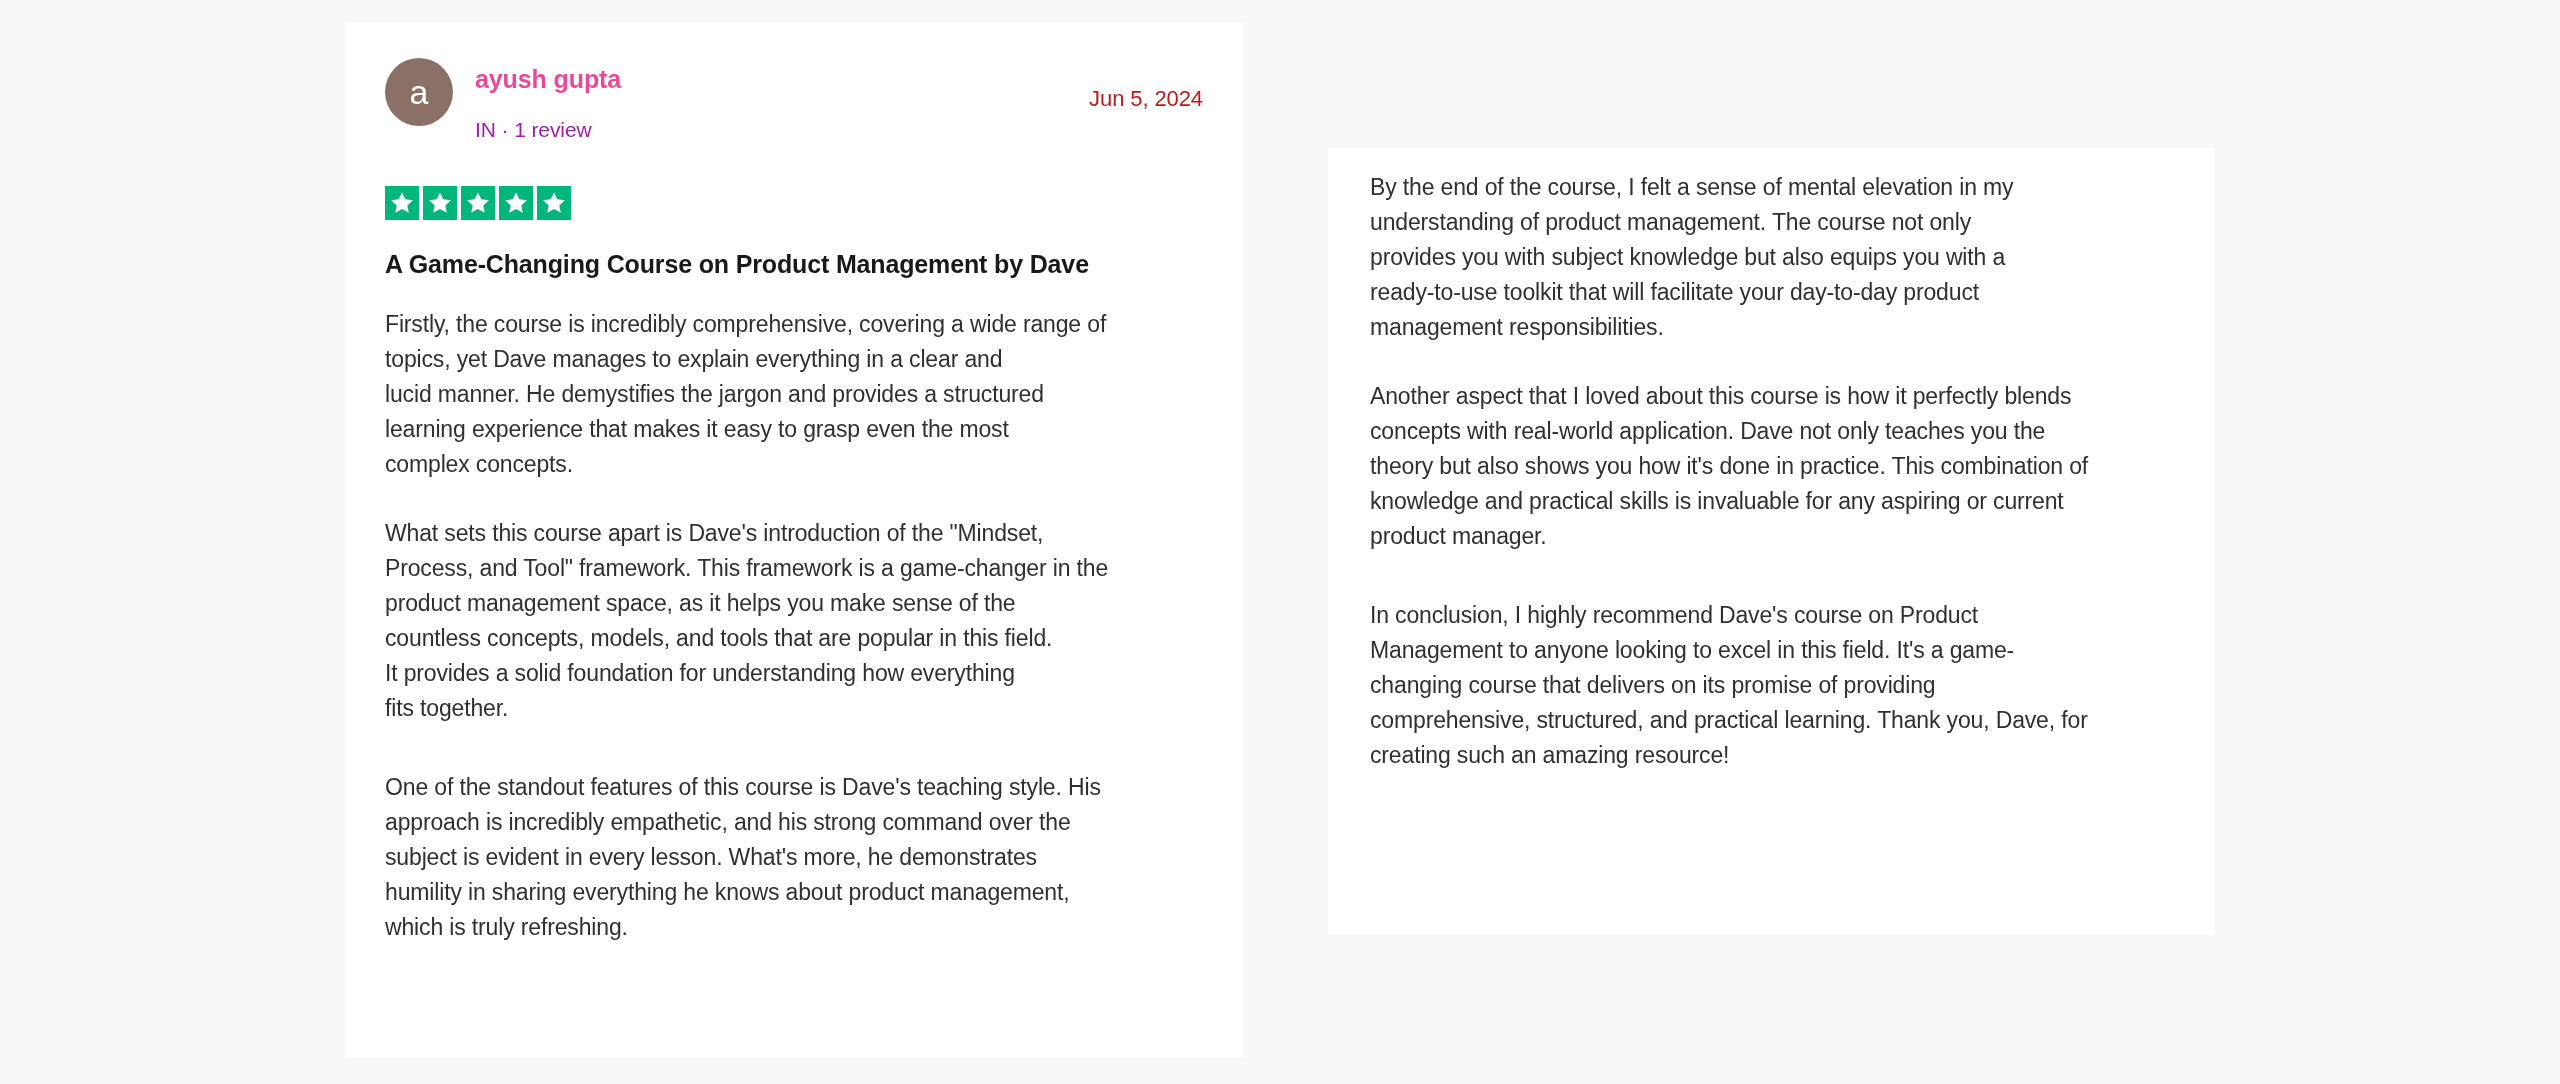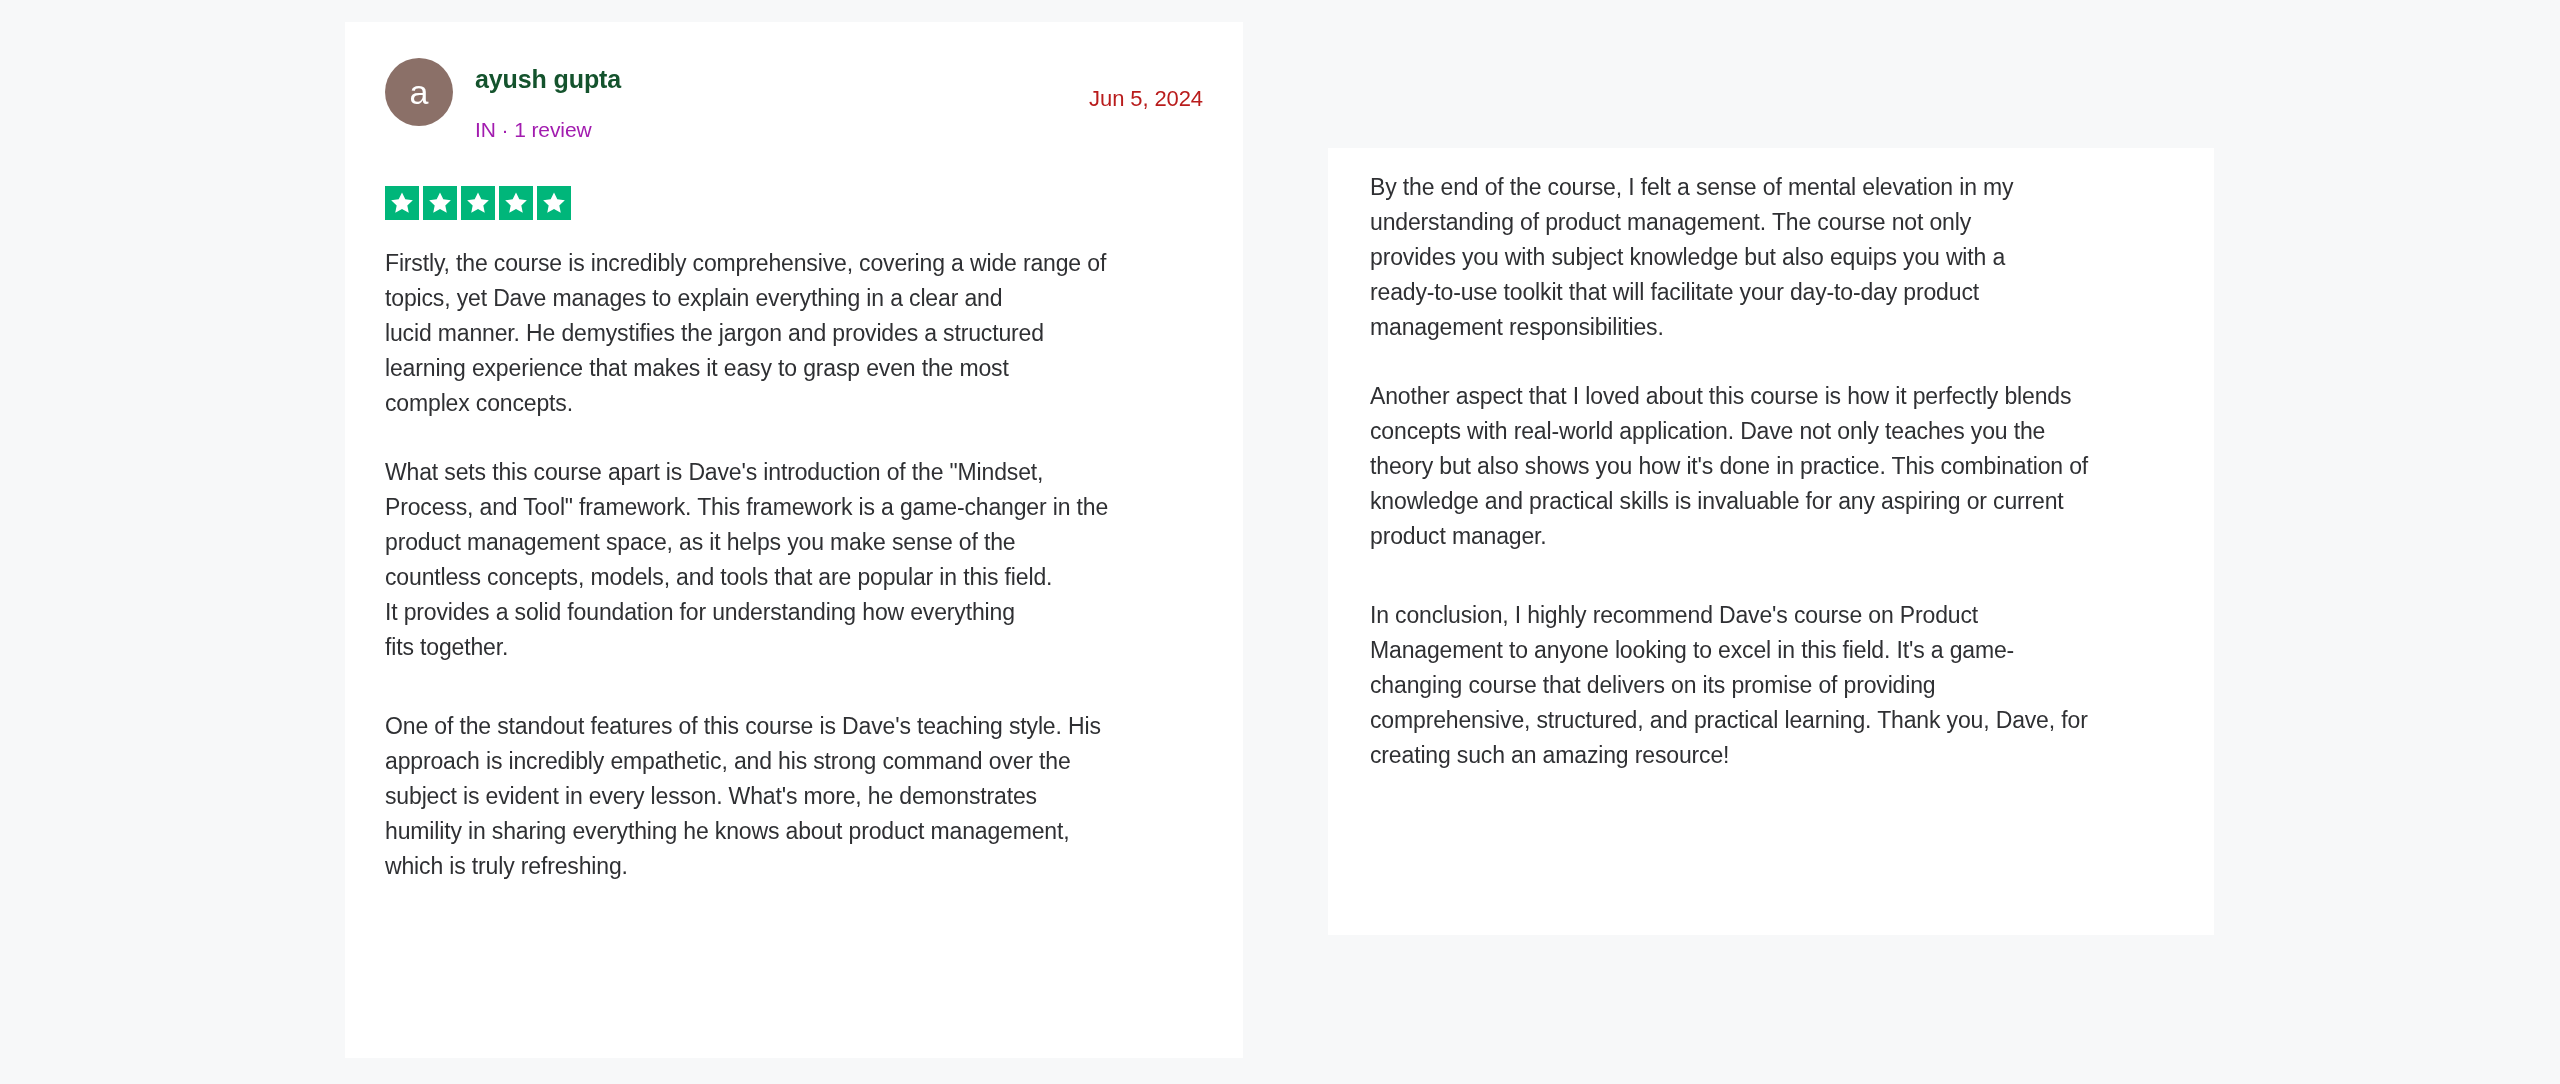--- a/index.html
+++ b/index.html
@@ -72,21 +72,21 @@
     user-select: none;
   }
 
   .reviewer-meta {
     padding-top: 6px;
   }
 
   .reviewer-name {
     font-size: 25px;
     font-weight: 700;
-    color: #14532d;
+    color: #ec4899;
     line-height: 1.25;
     letter-spacing: -0.1px;
   }
 
   .reviewer-sub {
     font-size: 21px;
     color: #a21caf;
     line-height: 1.3;
     margin-top: 21px;
     letter-spacing: -0.1px;
@@ -193,20 +193,21 @@
             <polygon fill="#ffffff" points="12,2.2 15.05,8.6 22,9.5 16.9,14.2 18.25,21 12,17.6 5.75,21 7.1,14.2 2,9.5 8.95,8.6"></polygon>
           </svg>
         </span>
         <span class="star-box">
           <svg viewBox="0 0 24 24" aria-hidden="true">
             <polygon fill="#ffffff" points="12,2.2 15.05,8.6 22,9.5 16.9,14.2 18.25,21 12,17.6 5.75,21 7.1,14.2 2,9.5 8.95,8.6"></polygon>
           </svg>
         </span>
       </div>
 
+    <div class="review-title">A Game-Changing Course on Product Management by Dave</div>
 
     <div class="review-body" id="body-left">
         <p>Firstly, the course is incredibly comprehensive, covering a wide range of
 topics, yet Dave manages to explain everything in a clear and
 lucid manner. He demystifies the jargon and provides a structured
 learning experience that makes it easy to grasp even the most
 complex concepts.</p>
         <p>What sets this course apart is Dave's introduction of the "Mindset,
 Process, and Tool" framework. This framework is a game-changer in the
 product management space, as it helps you make sense of the

